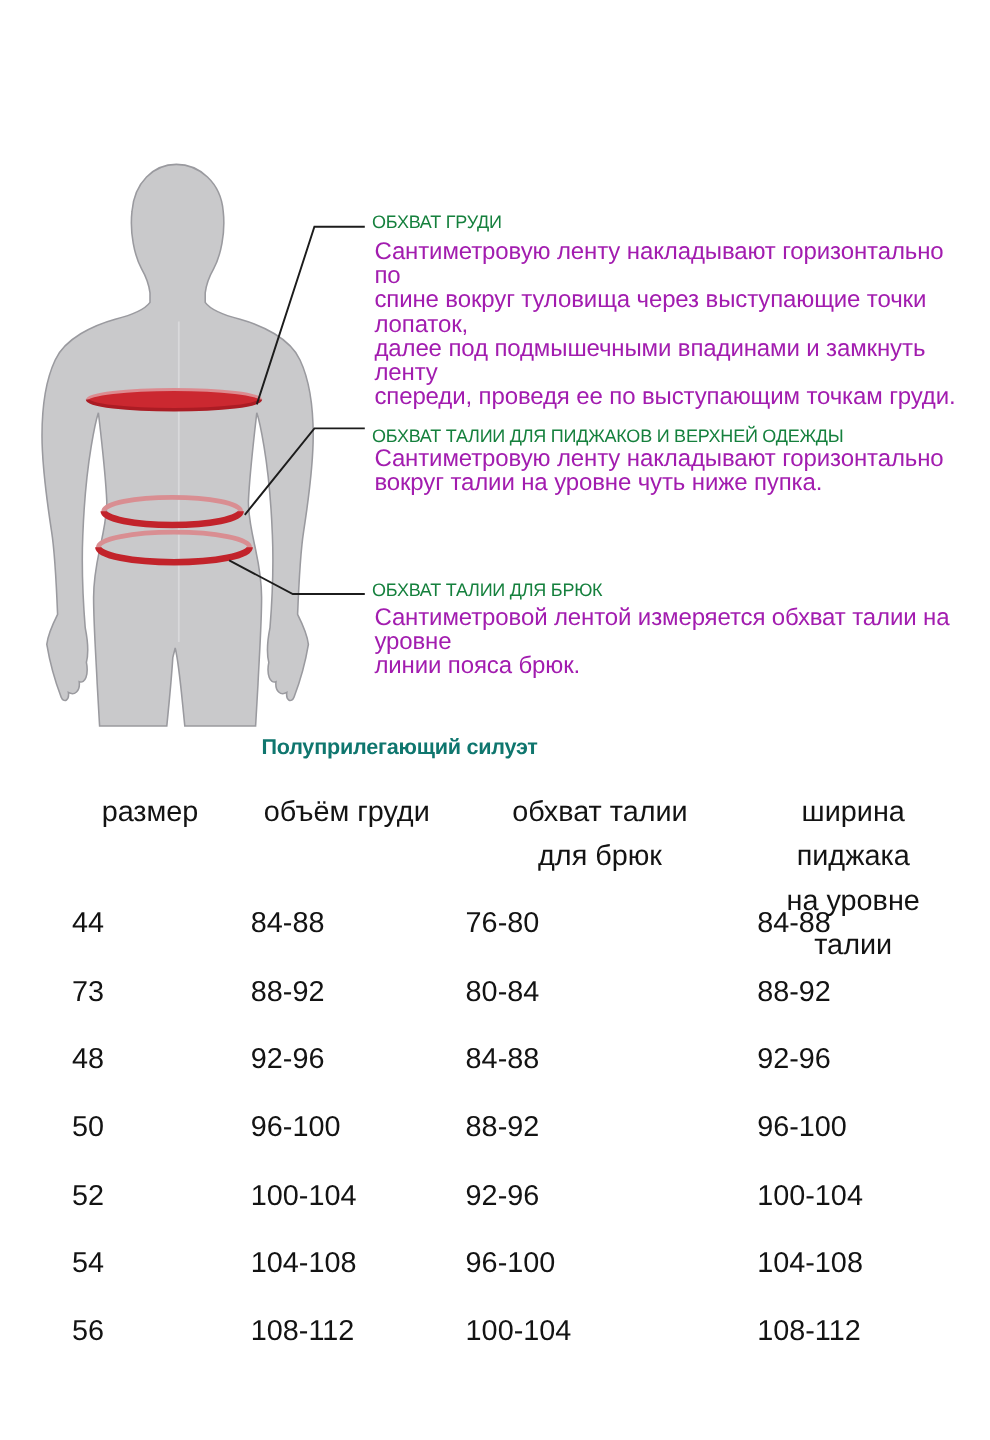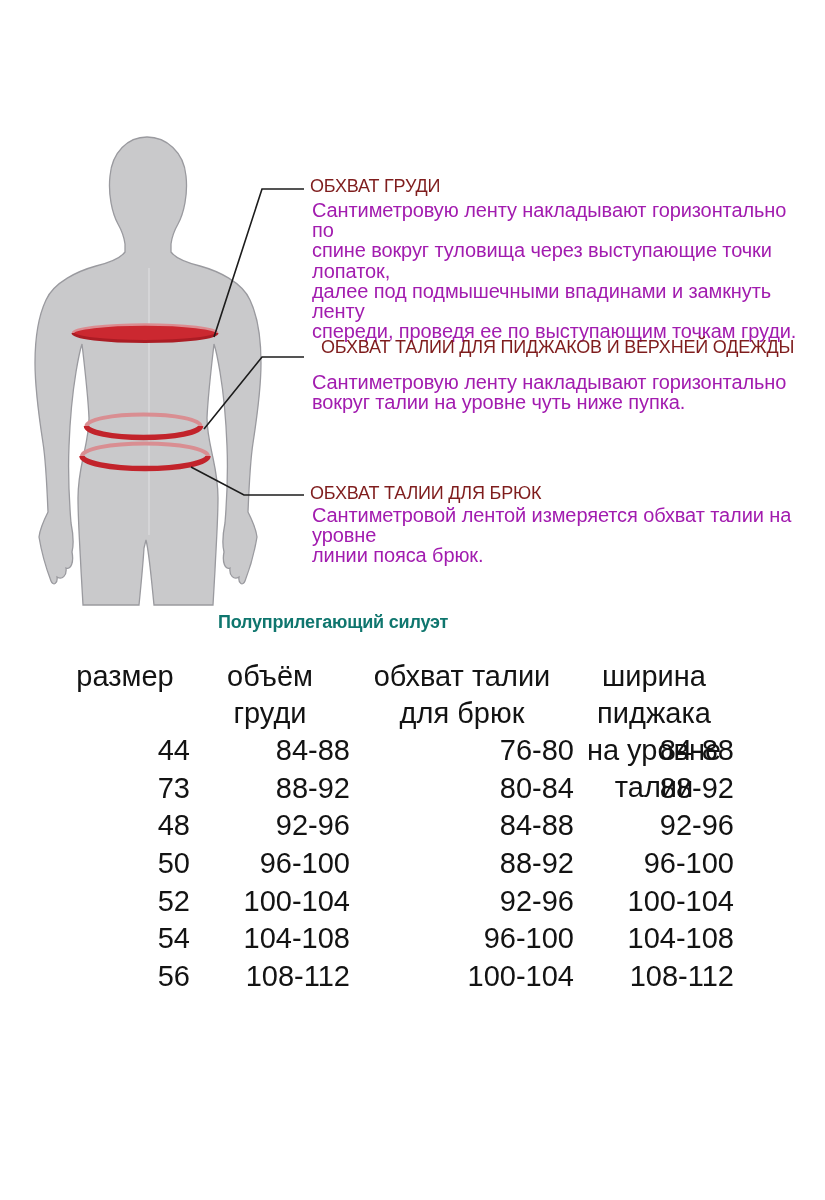--- a/index.html
+++ b/index.html
@@ -20,25 +20,25 @@
     font-size: 31px;
     line-height: 36px;
     letter-spacing: -0.2px;
     color: #0f0f0f;
     white-space: nowrap;
   }
   #figure-svg { position: absolute; left: 0; top: 0; }
   .m-label {
     position: absolute;
     left: 310px;
-    font-size: 18px;
+    font-size: 15px;
     line-height: 22px;
     letter-spacing: -0.2px;
     white-space: nowrap;
-    color: #7f1d1d;
+    color: #15803d;
   }
   .m-desc {
     position: absolute;
     left: 312px;
     width: 500px;
     font-size: 20px;
     line-height: 20.2px;
     letter-spacing: -0.1px;
     white-space: pre-line;
     color: #a21caf;
@@ -52,31 +52,32 @@
     font-weight: bold;
     letter-spacing: -0.2px;
     color: #0f766e;
   }
   .size-table {
     position: absolute;
     left: 60px; top: 658px;
     display: grid;
     grid-template-columns: 130px 160px 224px 160px;
     grid-template-rows: 74px repeat(7, 37.7px);
-    font-size: 29px;
+    font-size: 24px;
     color: #131313;
+    gap: 19px;
   }
   .size-table .hcell {
     text-align: center;
     line-height: 37px;
     white-space: pre-line;
     align-self: start;
   }
   .size-table .cell {
-    text-align: right;
+    text-align: left;
     line-height: 37.7px;
     white-space: nowrap;
   }
 </style>
 </head>
 <body>
 
 <div id="page">
 
 
@@ -158,21 +159,21 @@
     <path d="M 204 429 L 262 357 L 304 357" fill="none" stroke="#1c1c1c" stroke-width="1.6"></path>
     <path d="M 191 467 L 244 495 L 304 495" fill="none" stroke="#1c1c1c" stroke-width="1.6"></path>
   </svg>
 
   <div class="m-label" style="top:175px;">ОБХВАТ ГРУДИ</div>
   <div class="m-desc" style="top:200px;">Сантиметровую ленту накладывают горизонтально по
 спине вокруг туловища через выступающие точки лопаток,
 далее под подмышечными впадинами и замкнуть ленту
 спереди, проведя ее по выступающим точкам груди.</div>
 
-  <div class="m-label" style="top:336px;margin-left:11px;">ОБХВАТ ТАЛИИ ДЛЯ ПИДЖАКОВ И ВЕРХНЕЙ ОДЕЖДЫ</div>
+  <div class="m-label" style="top:353px;">ОБХВАТ ТАЛИИ ДЛЯ ПИДЖАКОВ И ВЕРХНЕЙ ОДЕЖДЫ</div>
   <div class="m-desc" style="top:372px;">Сантиметровую  ленту накладывают горизонтально
 вокруг талии на уровне чуть ниже пупка.</div>
 
   <div class="m-label" style="top:482px;">ОБХВАТ ТАЛИИ ДЛЯ БРЮК</div>
   <div class="m-desc" style="top:505px;">Сантиметровой лентой измеряется обхват талии на уровне
 линии пояса брюк.</div>
 
   <div class="table-title">Полуприлегающий силуэт</div>
 
   <div class="size-table">

